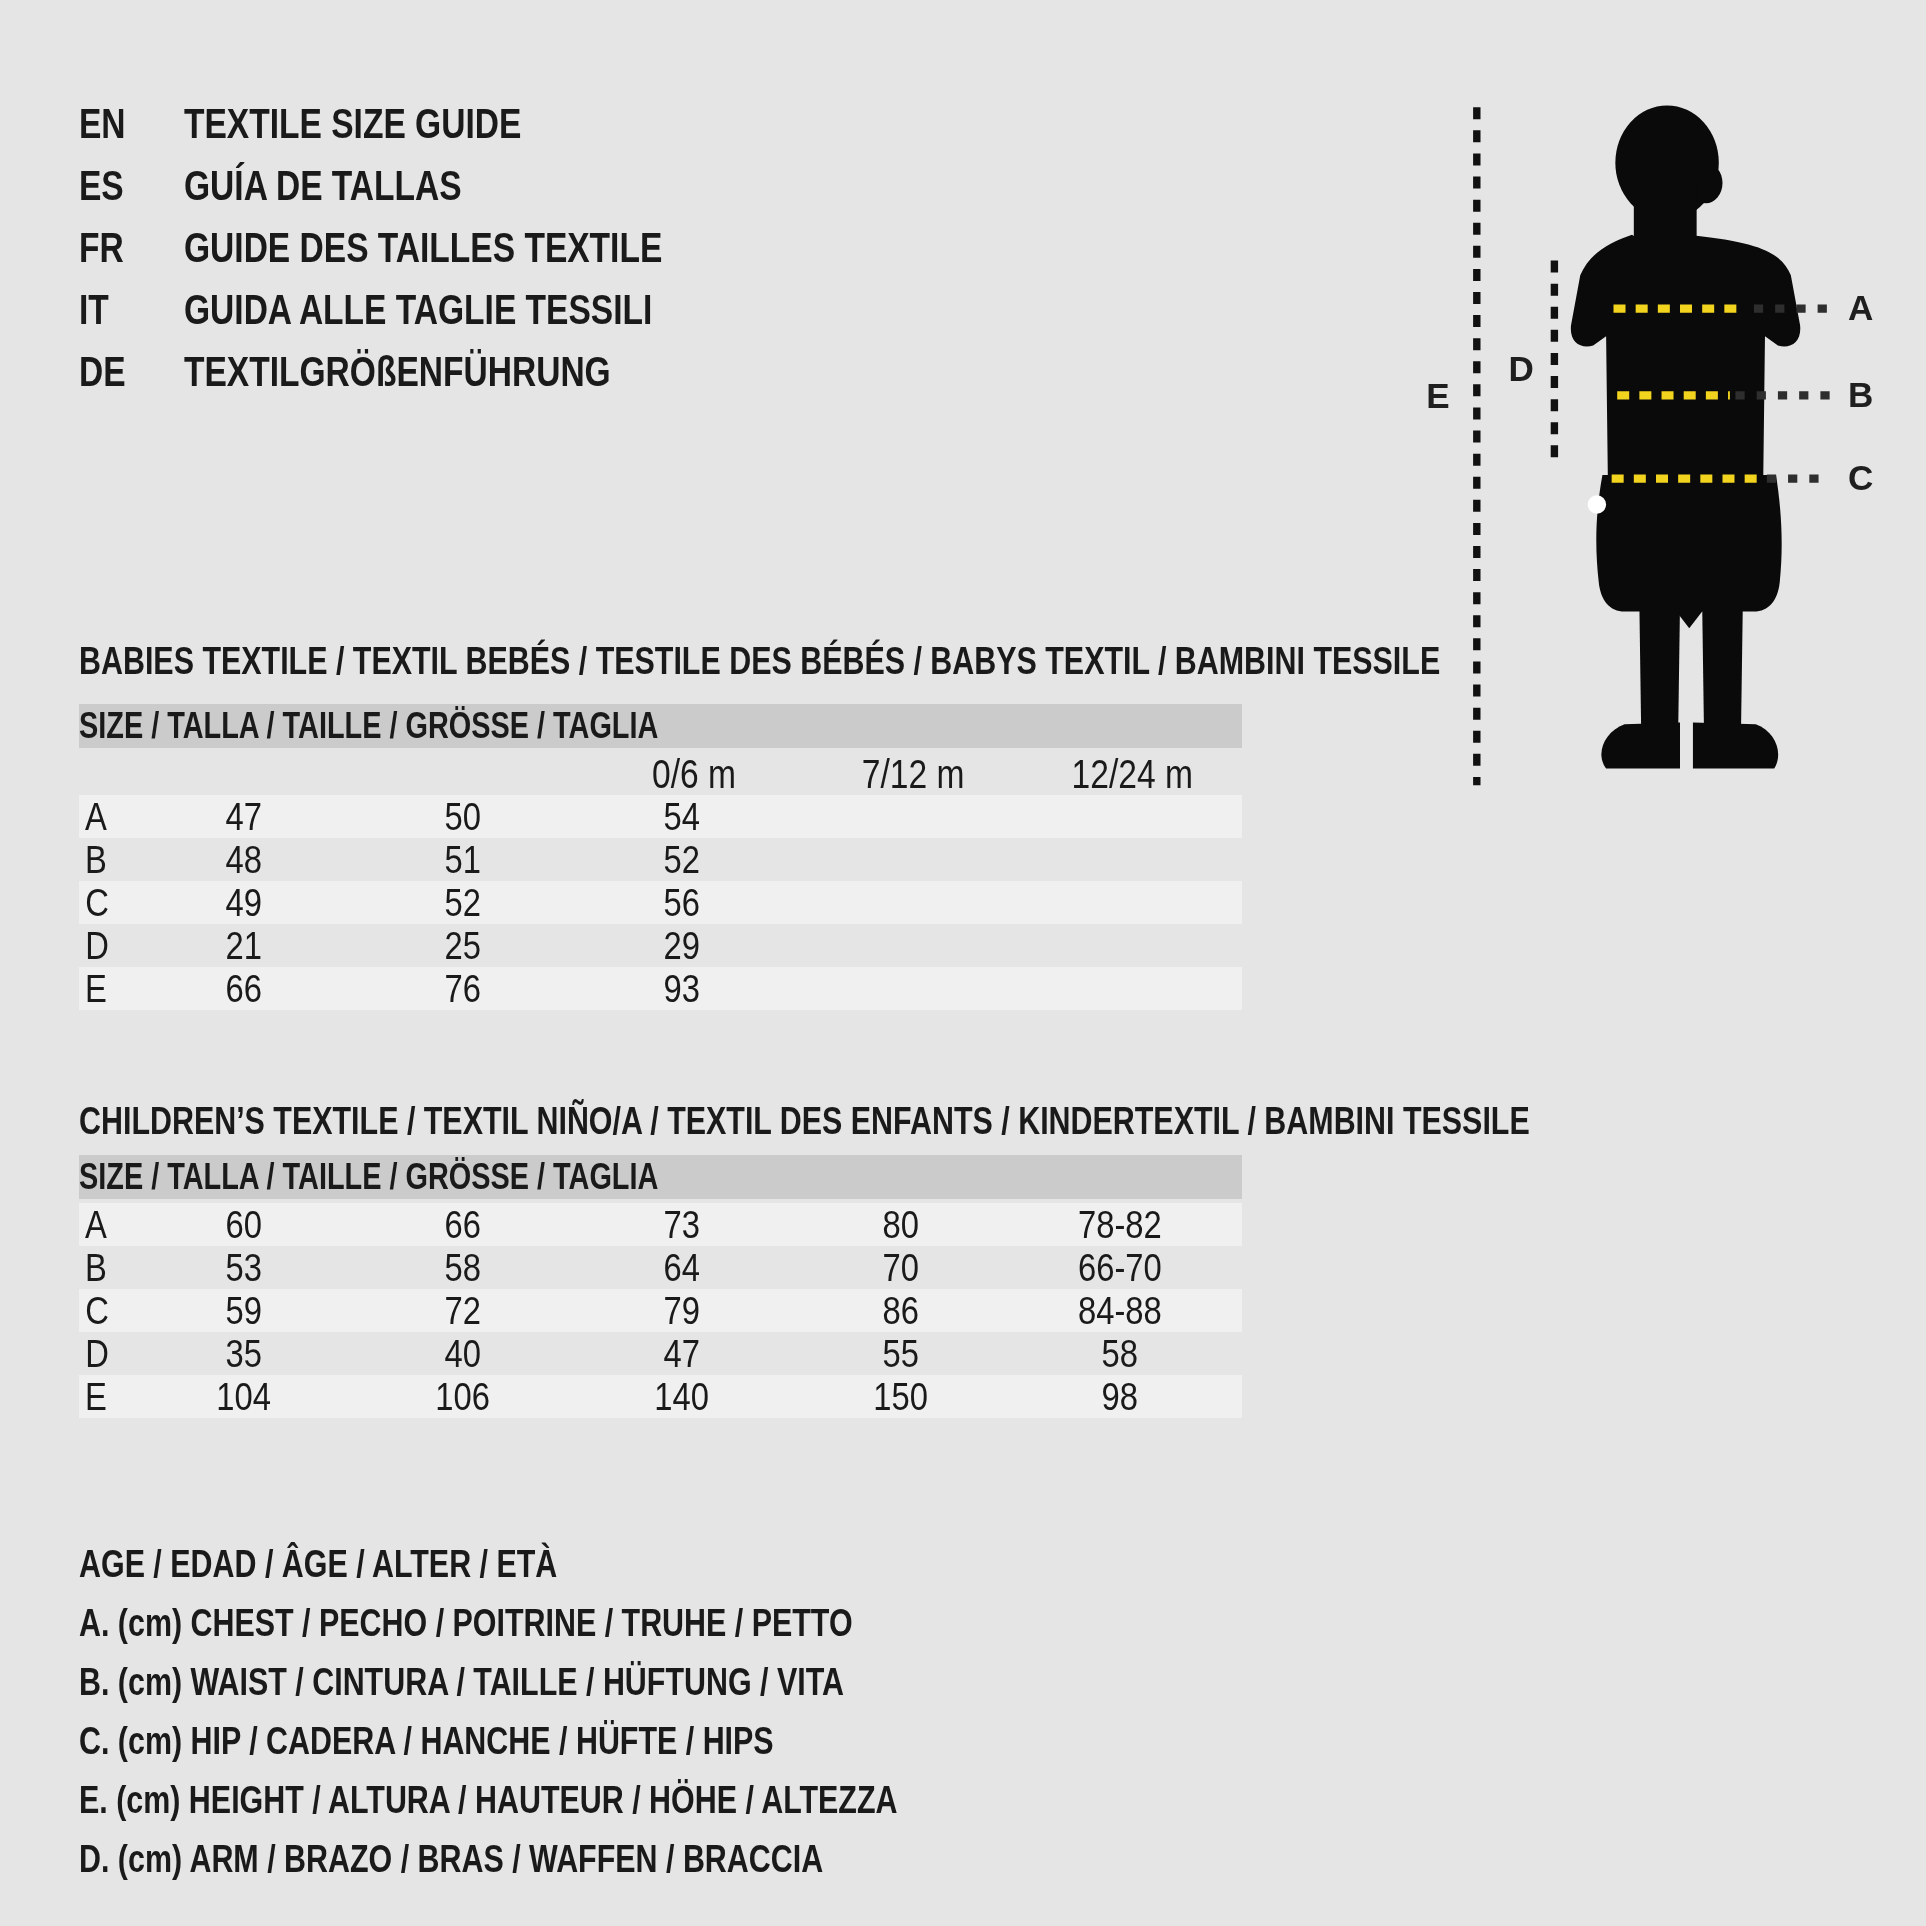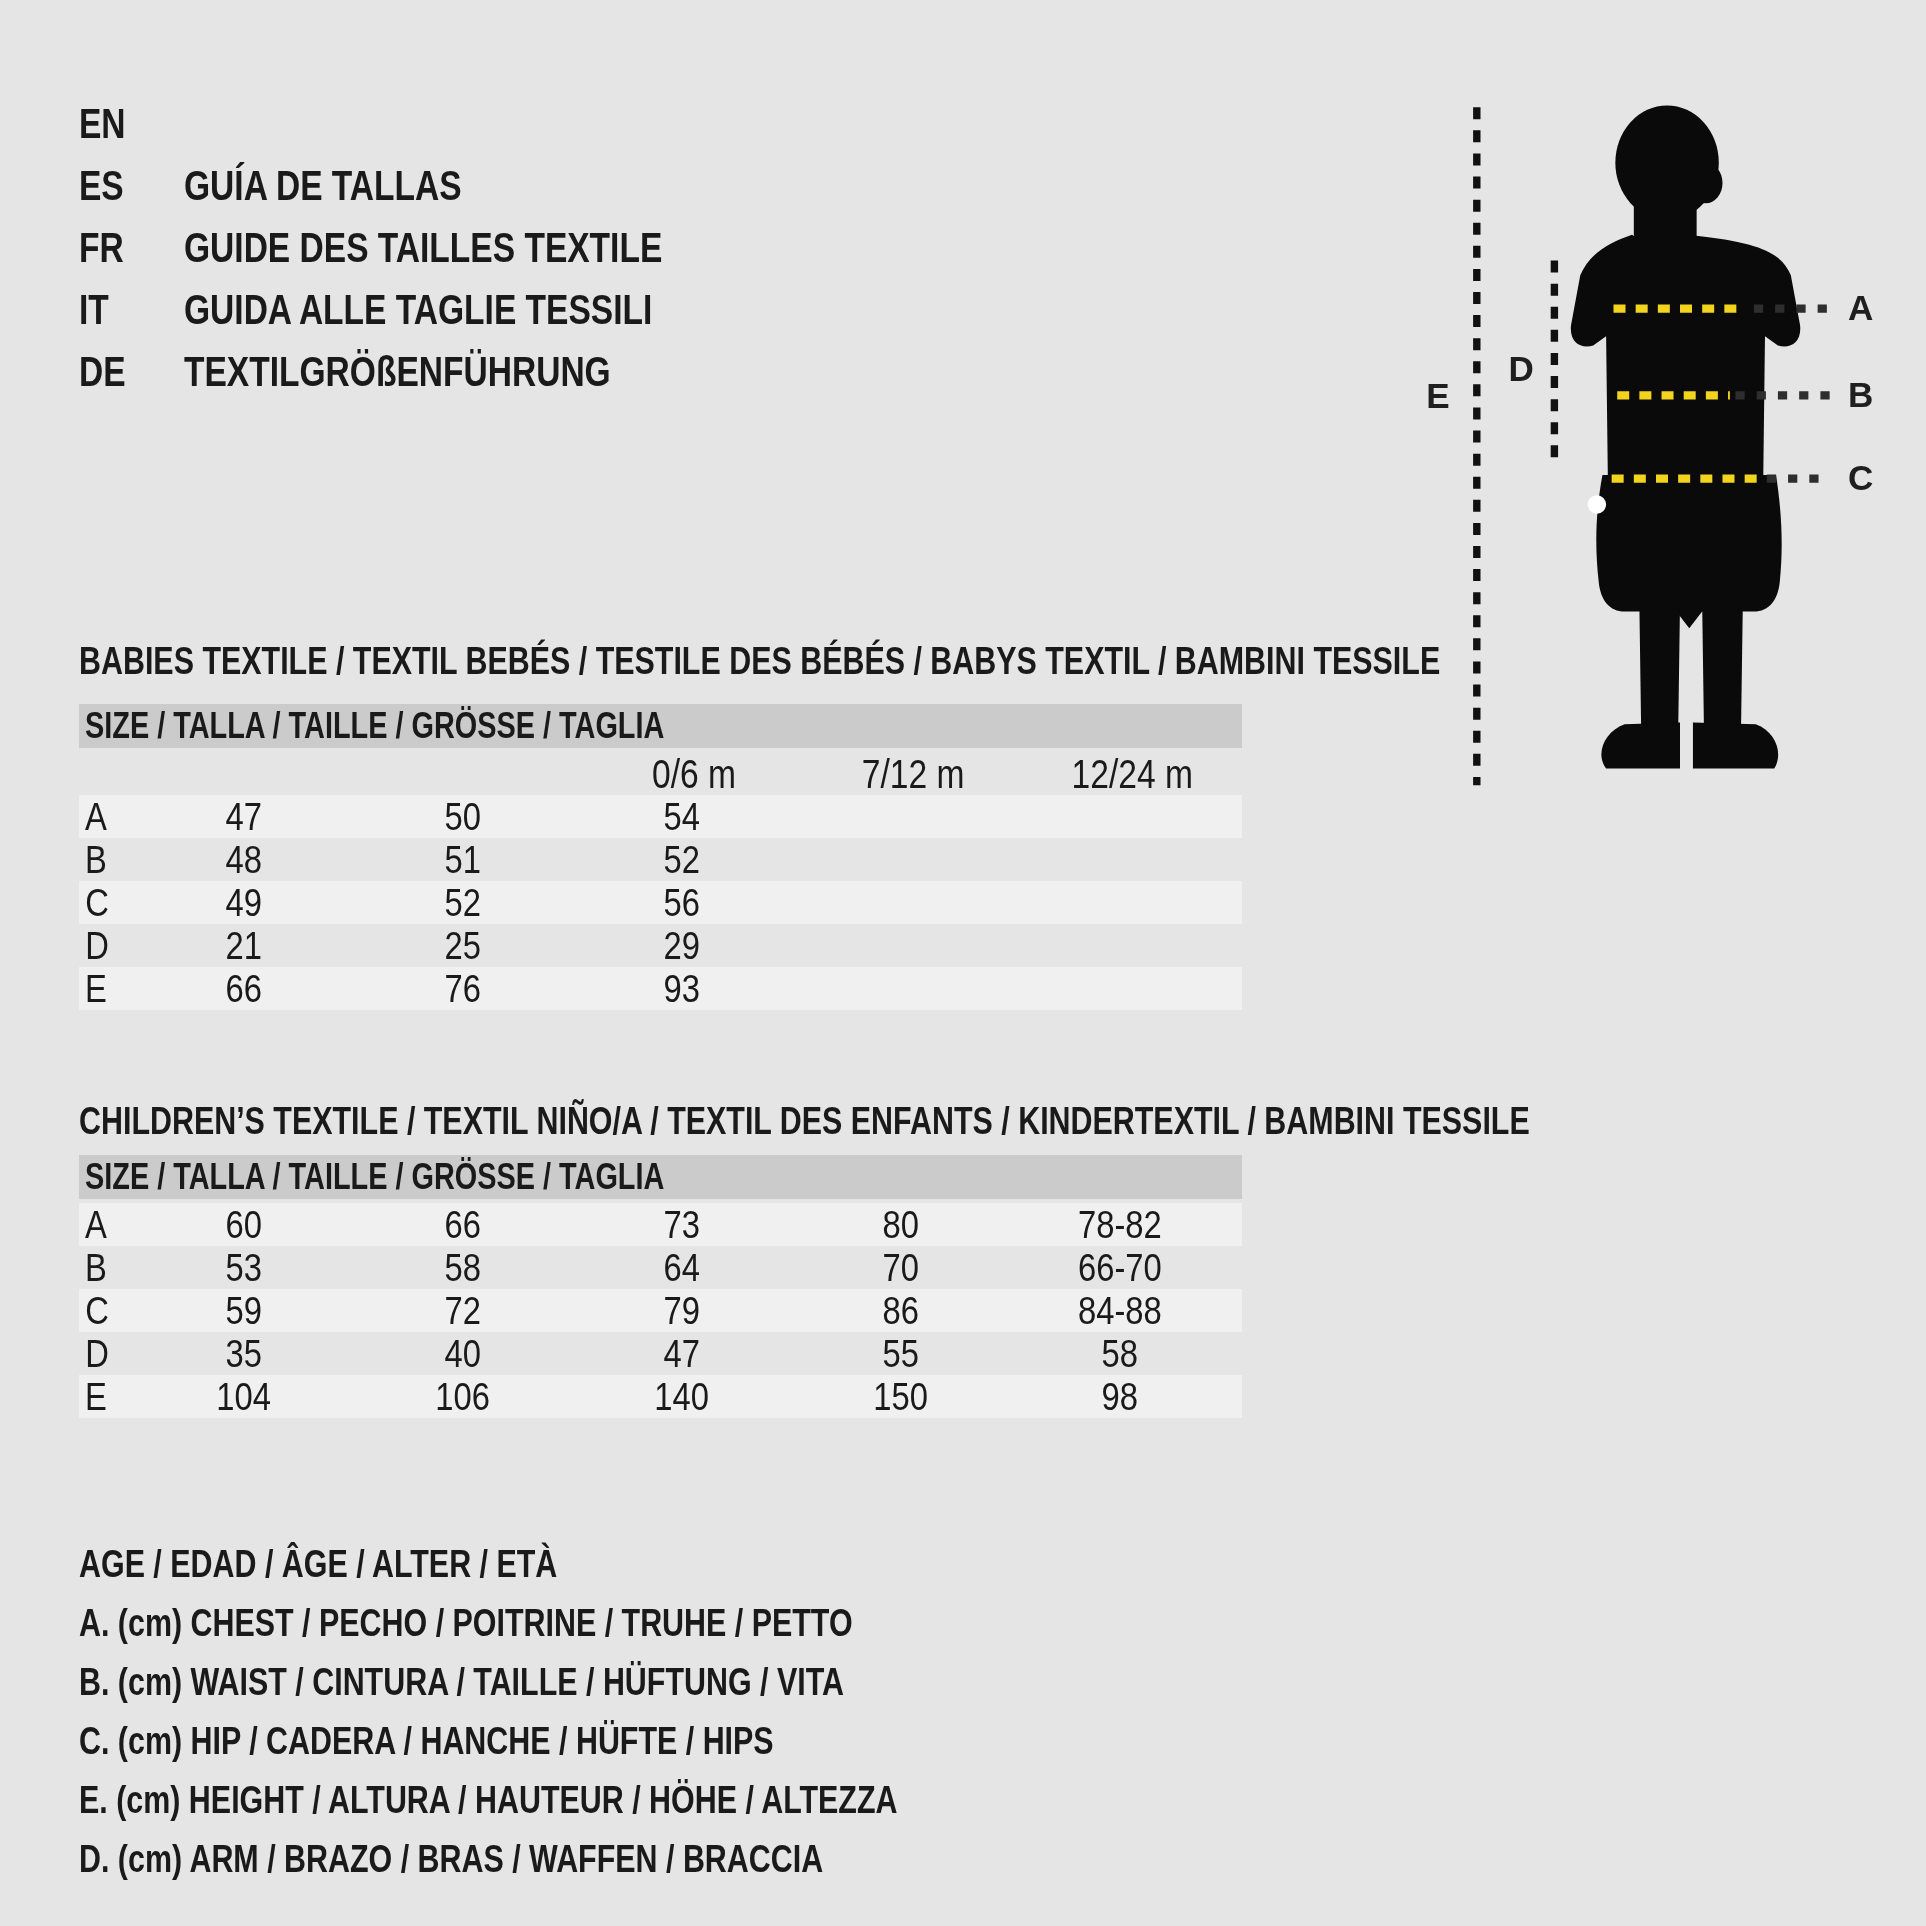--- a/index.html
+++ b/index.html
@@ -16,21 +16,21 @@
   .lang-row{display:flex;align-items:center;height:62px;}
   .lang-code{width:105px;font-weight:700;font-size:43px;flex:0 0 auto;}
   .lang-title{font-weight:700;font-size:43px;}
 
   
   .sec-title{font-size:39px;font-weight:700;line-height:1.1;white-space:nowrap;}
 
   
   .size-bar{
     width:1163px;height:44px;background:#cbcbcb;display:flex;align-items:center;
-    padding-left:6px;box-sizing:border-box;font-size:37px;font-weight:700;
+    padding-left:0;box-sizing:border-box;font-size:37px;font-weight:700;
   }
 
   
   .stable{width:1163px;}
   .thead,.trow{display:flex;align-items:center;width:1163px;}
   .thead{height:41px;font-size:40px;font-weight:400;justify-content:flex-end;}
   .trow{height:43px;font-size:39px;font-weight:400;}
   .trow.alt{background:#f0f0f0;}
   .cell{text-align:center;flex:0 0 auto;}
   .cell.lab{width:55px;text-align:left;padding-left:3.7px;box-sizing:border-box;}
@@ -42,20 +42,21 @@
   svg text{font-family:"Liberation Sans",sans-serif;}
 </style>
 </head>
 <body>
 
 <div class="page">
 
   <div class="abs" style="left:79px;top:92px;">
     <div class="lang-row">
       <span class="lang-code"><span class="cond">EN</span></span>
+      <span class="lang-title"><span class="cond">TEXTILE SIZE GUIDE</span></span>
     </div>
     <div class="lang-row">
       <span class="lang-code"><span class="cond">ES</span></span>
       <span class="lang-title"><span class="cond">GUÍA DE TALLAS</span></span>
     </div>
     <div class="lang-row">
       <span class="lang-code"><span class="cond">FR</span></span>
       <span class="lang-title"><span class="cond">GUIDE DES TAILLES TEXTILE</span></span>
     </div>
     <div class="lang-row">

